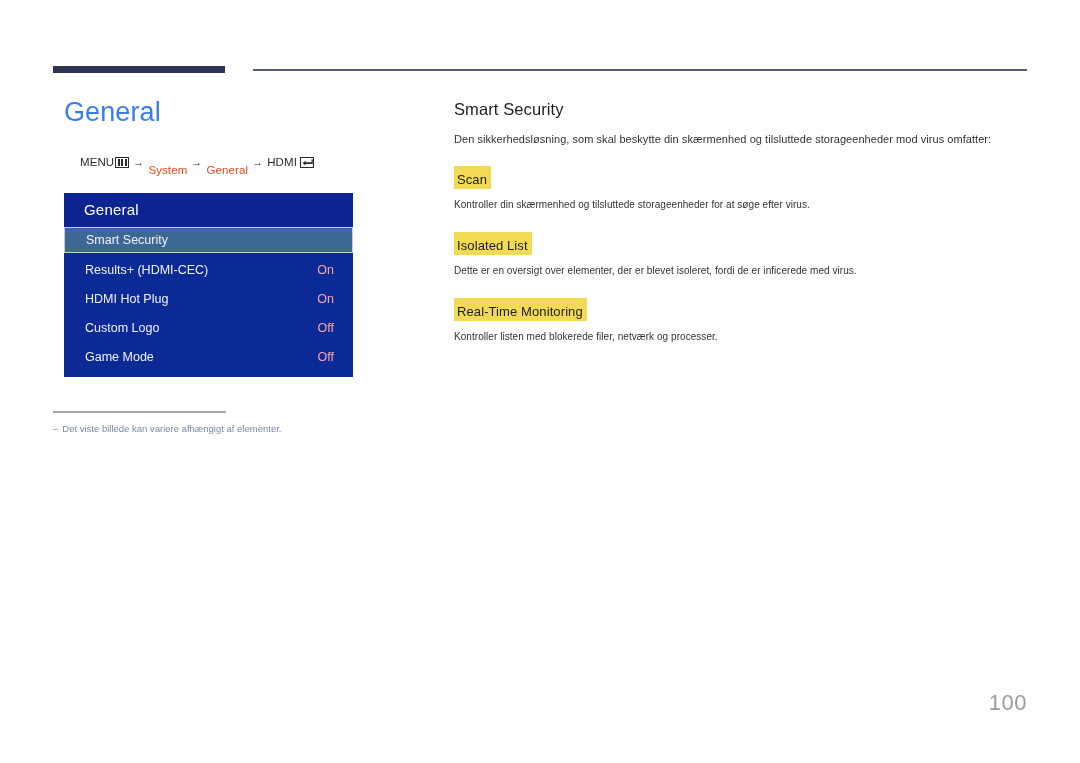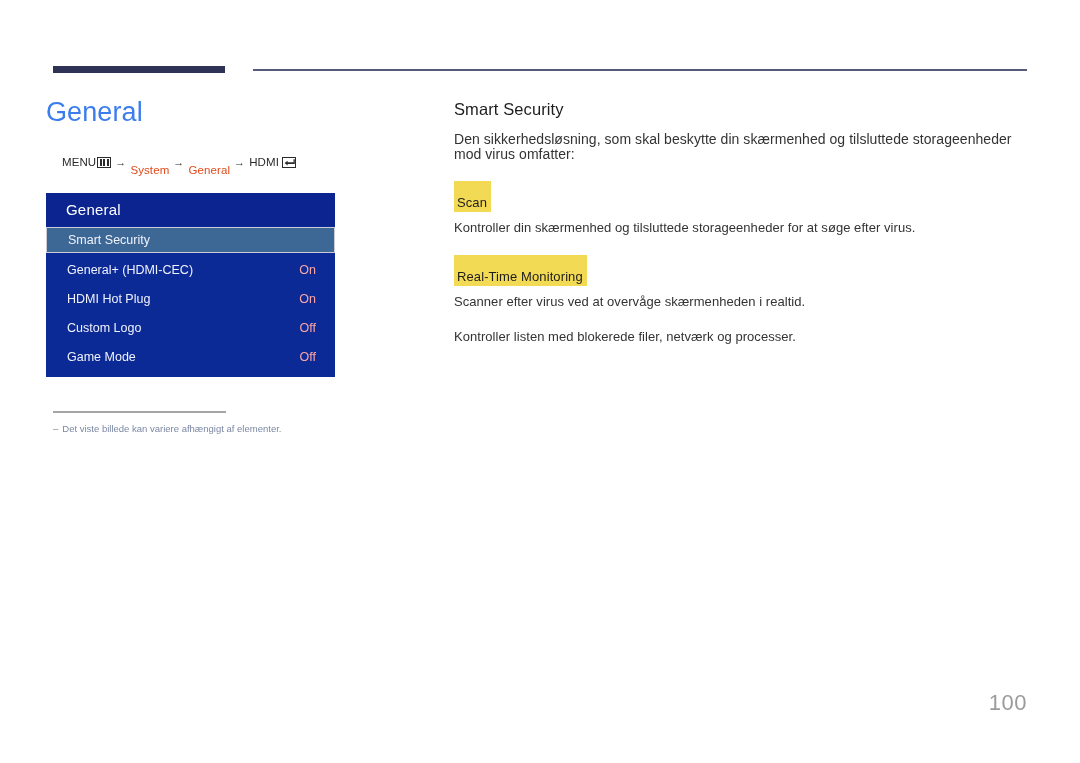--- a/index.html
+++ b/index.html
@@ -31,21 +31,21 @@
     left: 253px;
     top: 69px;
     width: 774px;
     height: 2px;
     background: #565a79;
   }
 
   
   .left-col {
     position: absolute;
-    left: 46px;
+    left: 64px;
     top: 96px;
     width: 300px;
   }
   .page-title {
     font-size: 27px;
     color: #3b7ded;
     font-weight: normal;
     letter-spacing: 0.1px;
     margin: 0;
     line-height: 32px;
@@ -168,37 +168,37 @@
     width: 580px;
   }
   .section-title {
     font-size: 16.5px;
     color: #1d1d1d;
     font-weight: normal;
     margin: 0 0 13px 0;
     letter-spacing: 0.1px;
   }
   .intro {
-    font-size: 14px;
+    font-size: 11px;
     color: #333333;
     line-height: 15px;
     margin: 0 0 19px 0;
     letter-spacing: 0.05px;
   }
   .hl-heading {
     display: inline-block;
     background: #f3da54;
     color: #1d1d1d;
     font-size: 13px;
-    padding: 14px 4px 2px 3px;
+    padding: 6px 4px 2px 3px;
     margin: 0 0 8px 0;
     letter-spacing: 0.1px;
   }
   .para {
-    font-size: 13px;
+    font-size: 10px;
     color: #333333;
     line-height: 15px;
     margin: 0 0 20px 0;
     letter-spacing: 0.05px;
   }
   .block:last-child .para { margin-bottom: 0; }
 
   
   .page-number {
     position: absolute;
@@ -242,21 +242,21 @@
   <div class="osd">
     <div class="osd-header">
       <span>General</span>
     </div>
     <div class="osd-rows">
       <div class="osd-row selected">
         <span class="label">Smart Security</span>
         <span class="value"></span>
       </div>
       <div class="osd-row">
-        <span class="label">General+ (HDMI-CEC)</span>
+        <span class="label">Results+ (HDMI-CEC)</span>
         <span class="value">On</span>
       </div>
       <div class="osd-row">
         <span class="label">HDMI Hot Plug</span>
         <span class="value">On</span>
       </div>
       <div class="osd-row">
         <span class="label">Custom Logo</span>
         <span class="value">Off</span>
       </div>
@@ -276,24 +276,27 @@
 
 <div class="right-col">
   <h2 class="section-title">Smart Security</h2>
   <p class="intro">Den sikkerhedsløsning, som skal beskytte din skærmenhed og tilsluttede storageenheder mod virus omfatter:</p>
 
   <div class="block">
     <div><span class="hl-heading">Scan</span></div>
     <p class="para">Kontroller din skærmenhed og tilsluttede storageenheder for at søge efter virus.</p>
   </div>
 
+  <div class="block">
+    <div><span class="hl-heading">Isolated List</span></div>
+    <p class="para">Dette er en oversigt over elementer, der er blevet isoleret, fordi de er inficerede med virus.</p>
+  </div>
 
   <div class="block">
     <div><span class="hl-heading">Real-Time Monitoring</span></div>
-    <p class="para">Scanner efter virus ved at overvåge skærmenheden i realtid.</p>
   </div>
 
   <div class="block">
     <p class="para">Kontroller listen med blokerede filer, netværk og processer.</p>
   </div>
 </div>
 
 <div class="page-number">100</div>
 
 </body></html>

